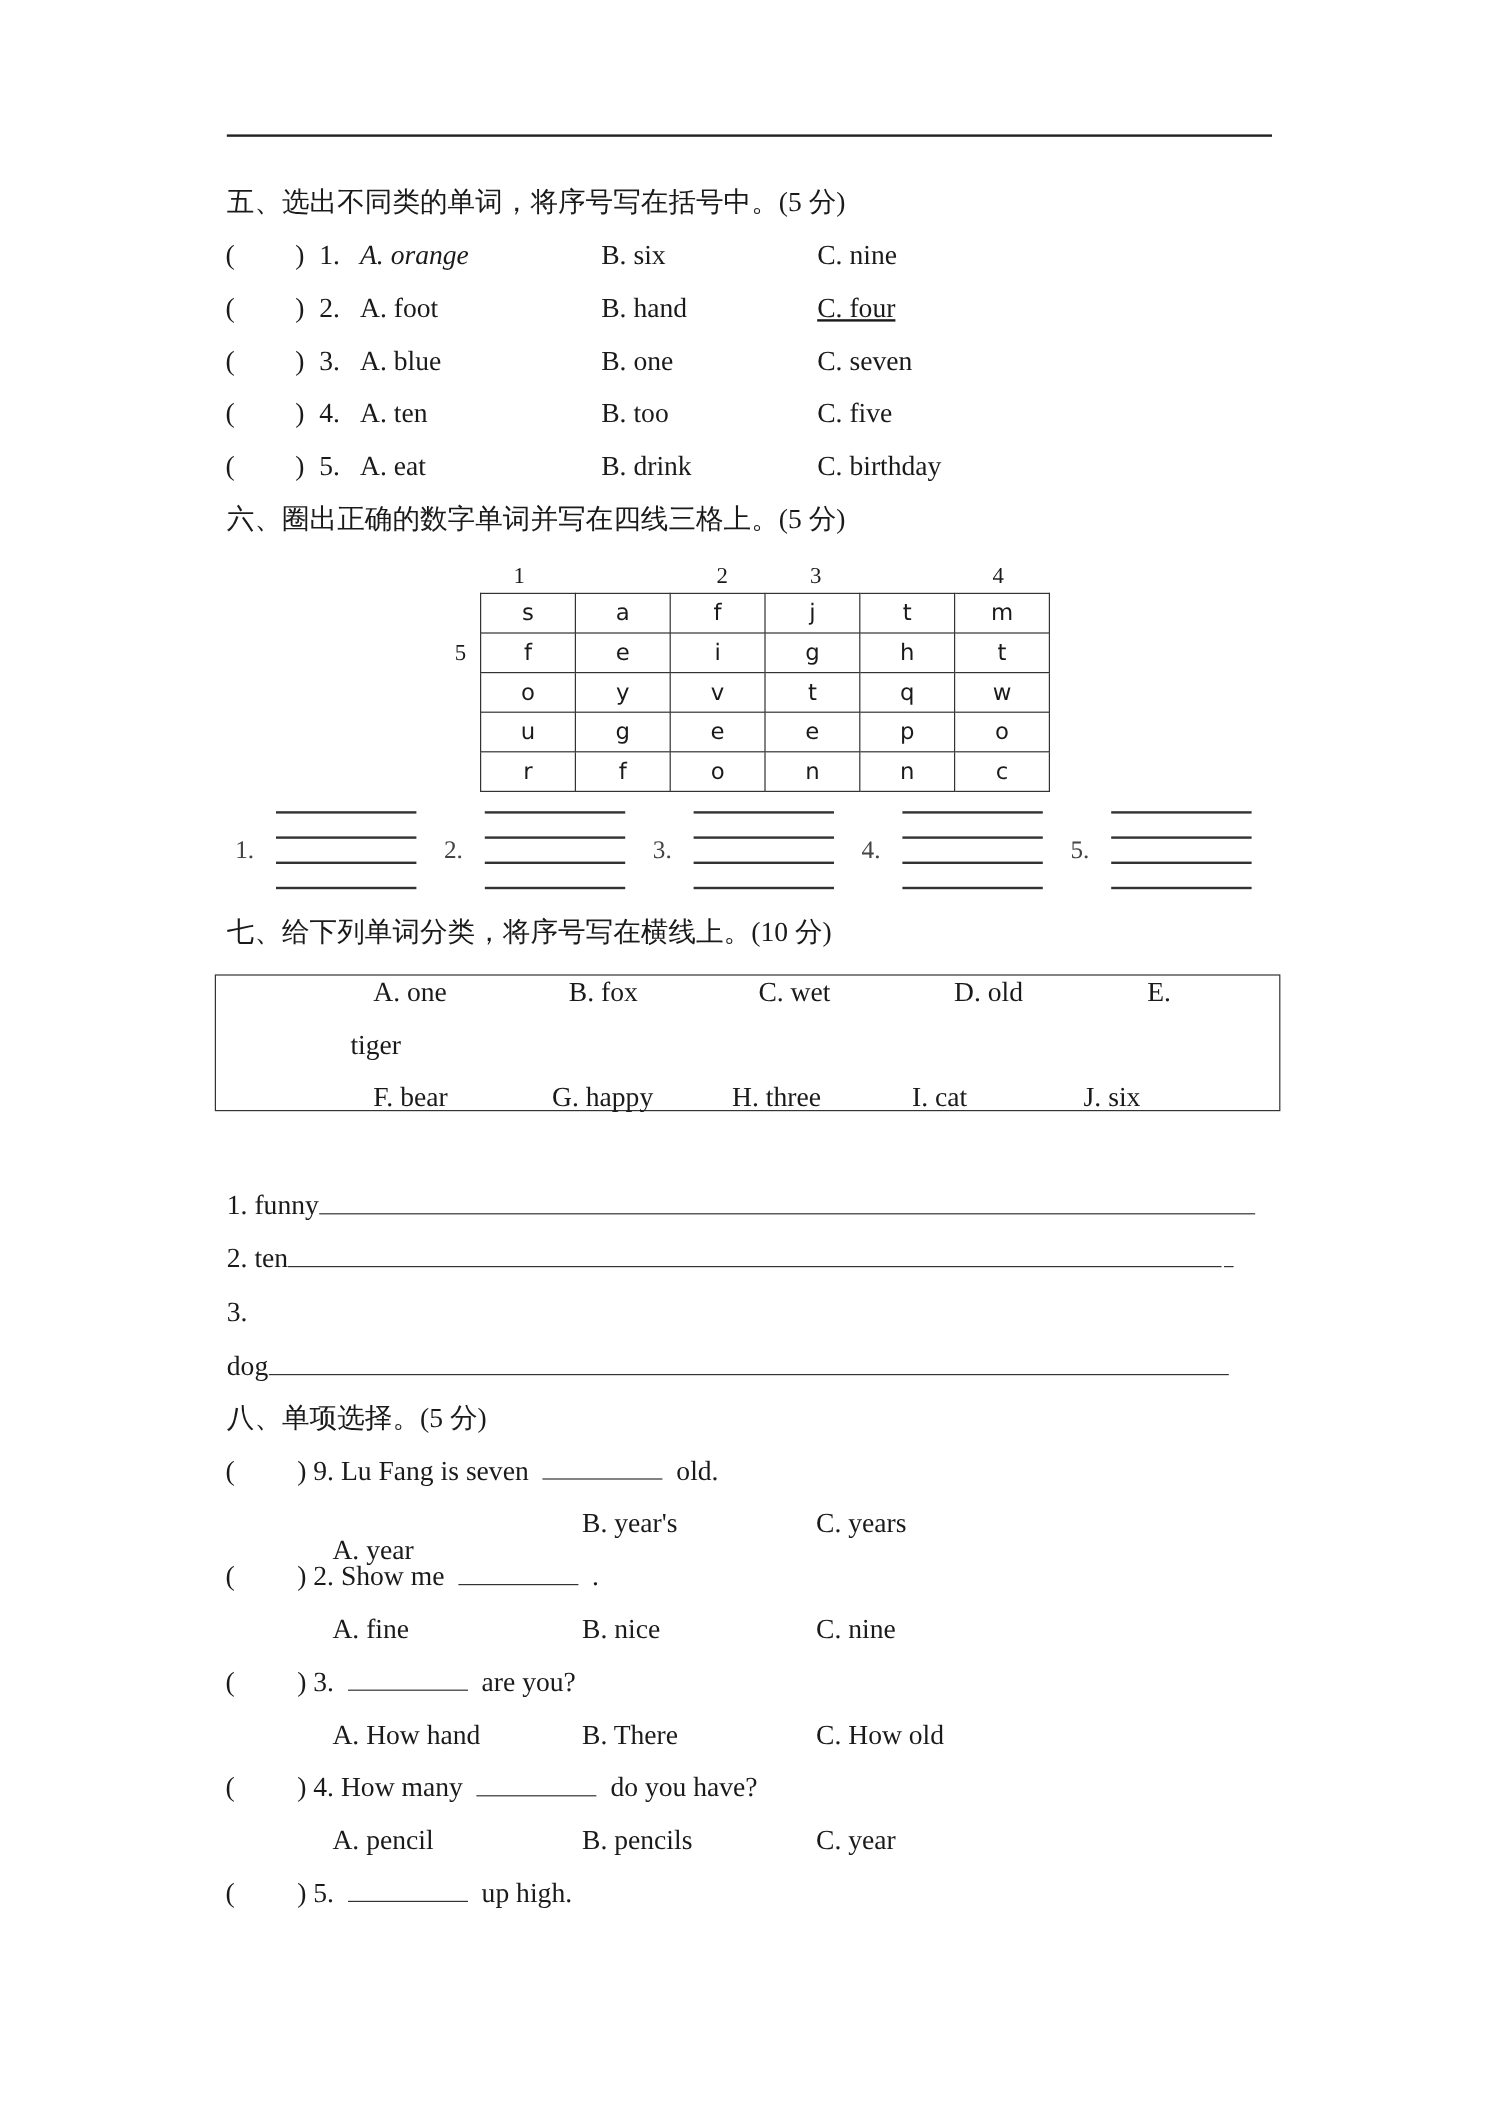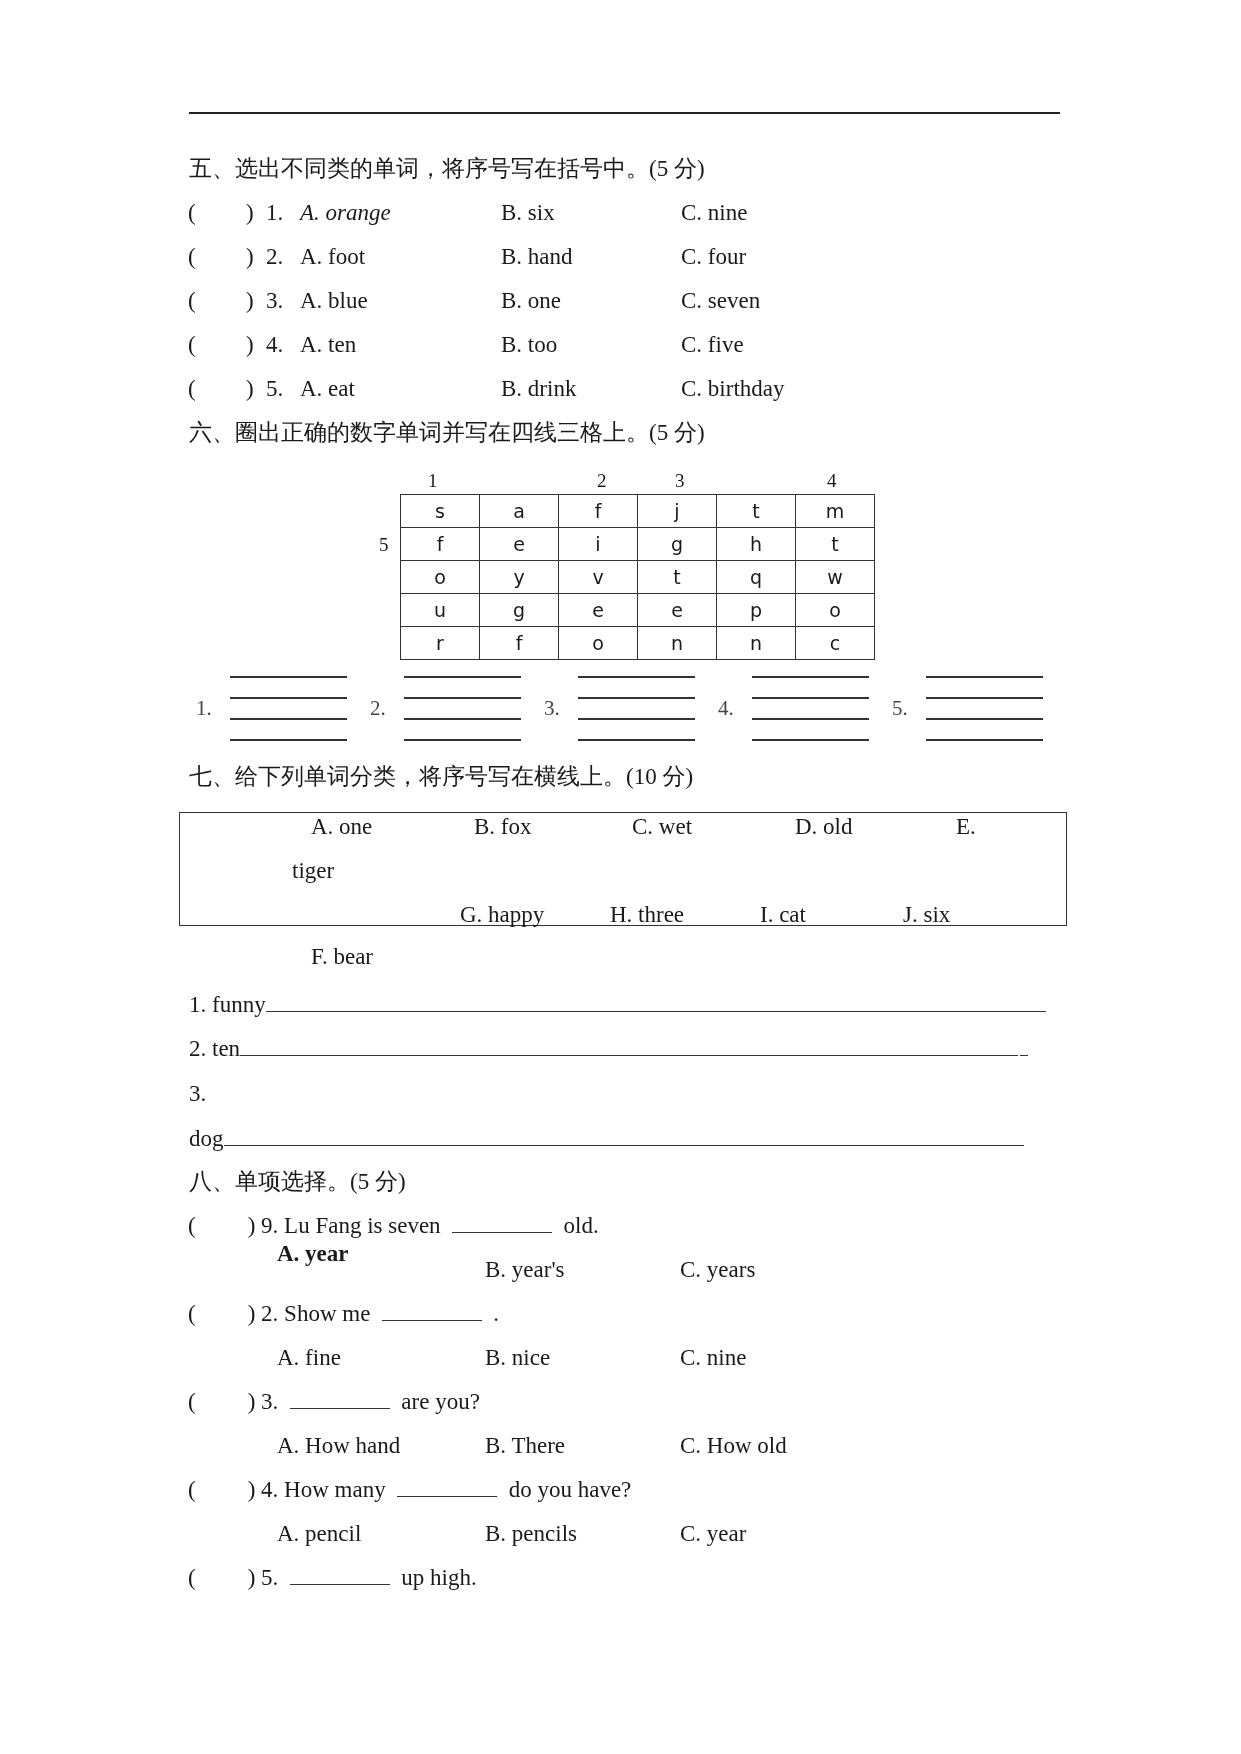--- a/index.html
+++ b/index.html
@@ -28,21 +28,21 @@
     <div class="abs" style="left: 246px; top: 201px;">)</div>
     <div class="abs" style="left: 266px; top: 201px;">1.</div>
     <div class="abs" style="left: 300px; top: 201px; font-style: italic;">A.  orange</div>
     <div class="abs" style="left: 501px; top: 201px;">B.  six</div>
     <div class="abs" style="left: 681px; top: 201px;">C.  nine</div>
     <div class="abs" style="left: 188px; top: 245px;">(</div>
     <div class="abs" style="left: 246px; top: 245px;">)</div>
     <div class="abs" style="left: 266px; top: 245px;">2.</div>
     <div class="abs" style="left: 300px; top: 245px;">A.  foot</div>
     <div class="abs" style="left: 501px; top: 245px;">B.  hand</div>
-    <div class="abs" style="left: 681px; top: 245px;">C.  four</div>
+    <div class="abs" style="left: 681px; top: 245px; text-decoration: underline;">C.  four</div>
     <div class="abs" style="left: 188px; top: 289px;">(</div>
     <div class="abs" style="left: 246px; top: 289px;">)</div>
     <div class="abs" style="left: 266px; top: 289px;">3.</div>
     <div class="abs" style="left: 300px; top: 289px;">A.  blue</div>
     <div class="abs" style="left: 501px; top: 289px;">B.  one</div>
     <div class="abs" style="left: 681px; top: 289px;">C.  seven</div>
     <div class="abs" style="left: 188px; top: 333px;">(</div>
     <div class="abs" style="left: 246px; top: 333px;">)</div>
     <div class="abs" style="left: 266px; top: 333px;">4.</div>
     <div class="abs" style="left: 300px; top: 333px;">A.  ten</div>
@@ -145,41 +145,41 @@
   </div>
 
 <div class="heading" style="top:765px">七、给下列单词分类，将序号写在横线上。(10 分)</div>
 <div class="box"></div>
 <div class="abs" style="left:311px;top:815px">A.  one</div>
 <div class="abs" style="left:474px;top:815px">B.  fox</div>
 <div class="abs" style="left:632px;top:815px">C.  wet</div>
 <div class="abs" style="left:795px;top:815px">D.  old</div>
 <div class="abs" style="left:956px;top:815px">E.</div>
 <div class="abs" style="left:292px;top:859px">tiger</div>
-<div class="abs" style="left:311px;top:945px">F.  bear</div>
+<div class="abs" style="left:311px;top:903px">F.  bear</div>
 <div class="abs" style="left:460px;top:903px">G.  happy</div>
 <div class="abs" style="left:610px;top:903px">H.  three</div>
 <div class="abs" style="left:760px;top:903px">I.  cat</div>
 <div class="abs" style="left:903px;top:903px">J.  six</div>
 
 <div class="abs" style="left:189px;top:993px">
   <span>1.  funny</span><span class="uline" style="width:780px"></span>
 </div>
 <div class="abs" style="left:189px;top:1037px">
   <span>2.  ten</span><span class="uline" style="width:778px"></span><span style="display:inline-block;width:8px;border-bottom:1.5px solid #333;height:14px;margin-left:2px"></span>
 </div>
 <div class="abs" style="left:189px;top:1082px">3.</div>
 <div class="abs" style="left:189px;top:1127px">
   <span>dog</span><span class="uline" style="width:800px"></span>
 </div>
 
 <div class="heading" style="top:1170px">八、单项选择。(5 分)</div>
 <div id="s8">
     <div class="abs" style="left: 188px; top: 1214px;"><span>(</span><span style="display:inline-block;width:52px"></span><span>)</span> <span>9.  Lu  Fang  is  seven</span>&nbsp;&nbsp;<span class="uline" style="width:100px"></span>&nbsp;&nbsp;<span>old.</span></div>
-    <div class="abs" style="left: 277px; top: 1242px; font-weight: bold;">A.  year</div>
+    <div class="abs" style="left: 277px; top: 1280px;">A.  year</div>
     <div class="abs" style="left: 485px; top: 1258px;">B.  year's</div>
     <div class="abs" style="left: 680px; top: 1258px;">C.  years</div>
     <div class="abs" style="left: 188px; top: 1302px;"><span>(</span><span style="display:inline-block;width:52px"></span><span>)</span> <span>2.  Show  me</span>&nbsp;&nbsp;<span class="uline" style="width:100px"></span>&nbsp;&nbsp;<span>.</span></div>
     <div class="abs" style="left: 277px; top: 1346px;">A.  fine</div>
     <div class="abs" style="left: 485px; top: 1346px;">B.  nice</div>
     <div class="abs" style="left: 680px; top: 1346px;">C.  nine</div>
     <div class="abs" style="left: 188px; top: 1390px;"><span>(</span><span style="display:inline-block;width:52px"></span><span>)</span> <span>3.</span>&nbsp;&nbsp;<span class="uline" style="width:100px"></span>&nbsp;&nbsp;<span>are  you?</span></div>
     <div class="abs" style="left: 277px; top: 1434px;">A.  How  hand</div>
     <div class="abs" style="left: 485px; top: 1434px;">B.  There</div>
     <div class="abs" style="left: 680px; top: 1434px;">C.  How  old</div>

